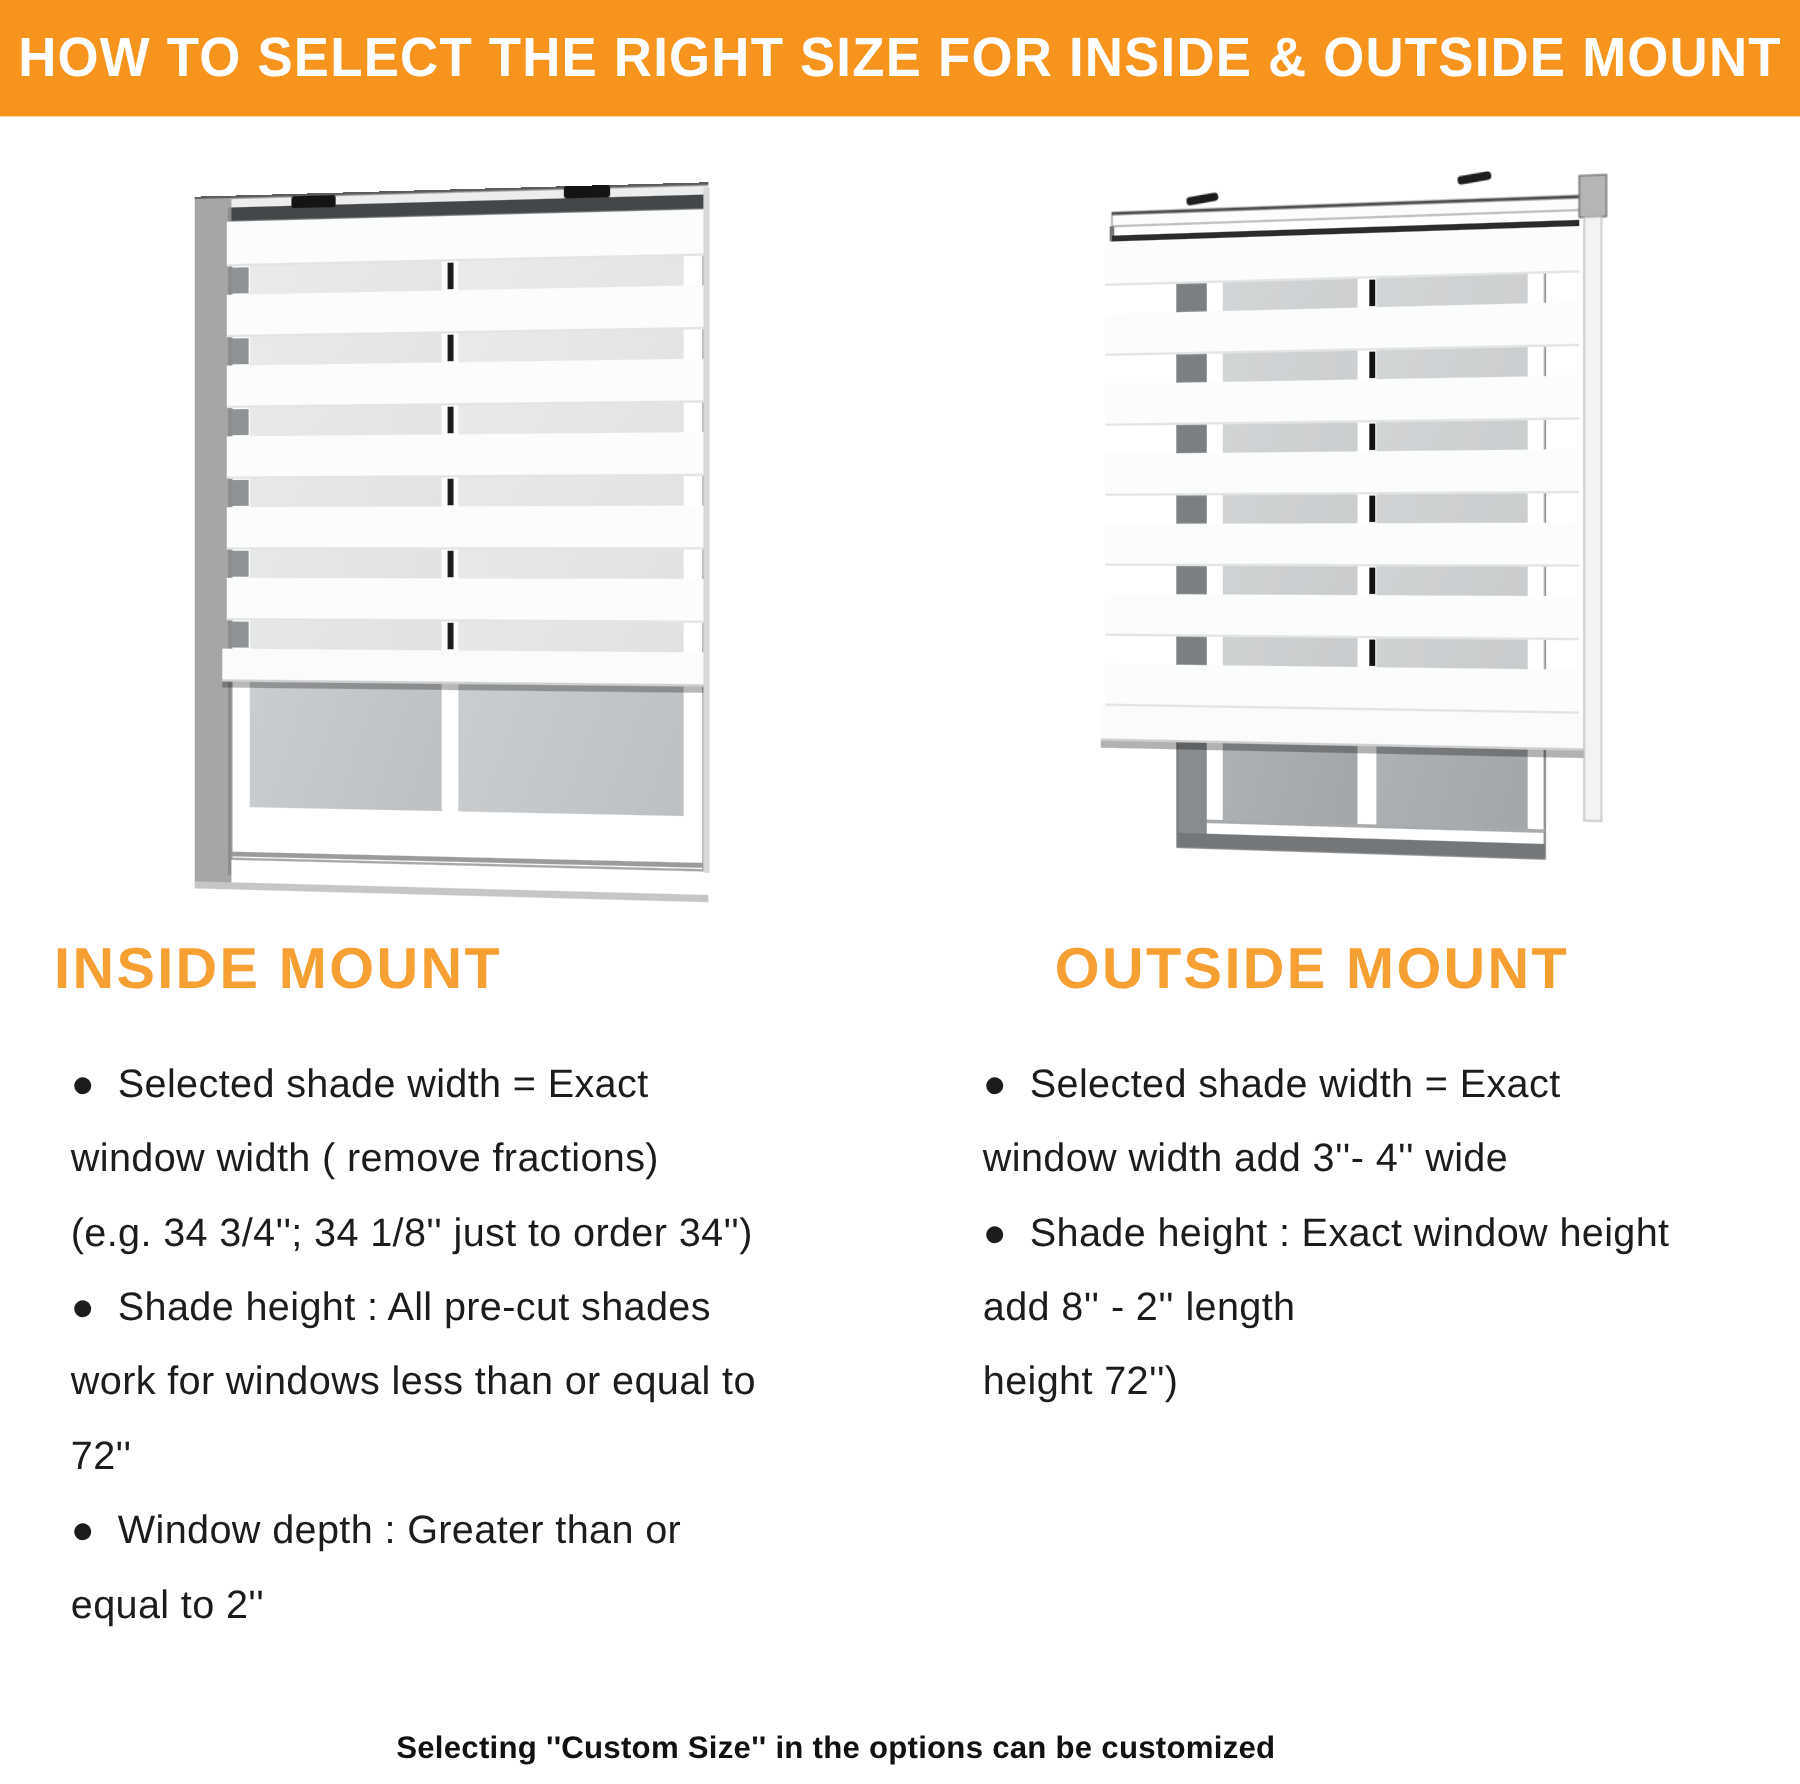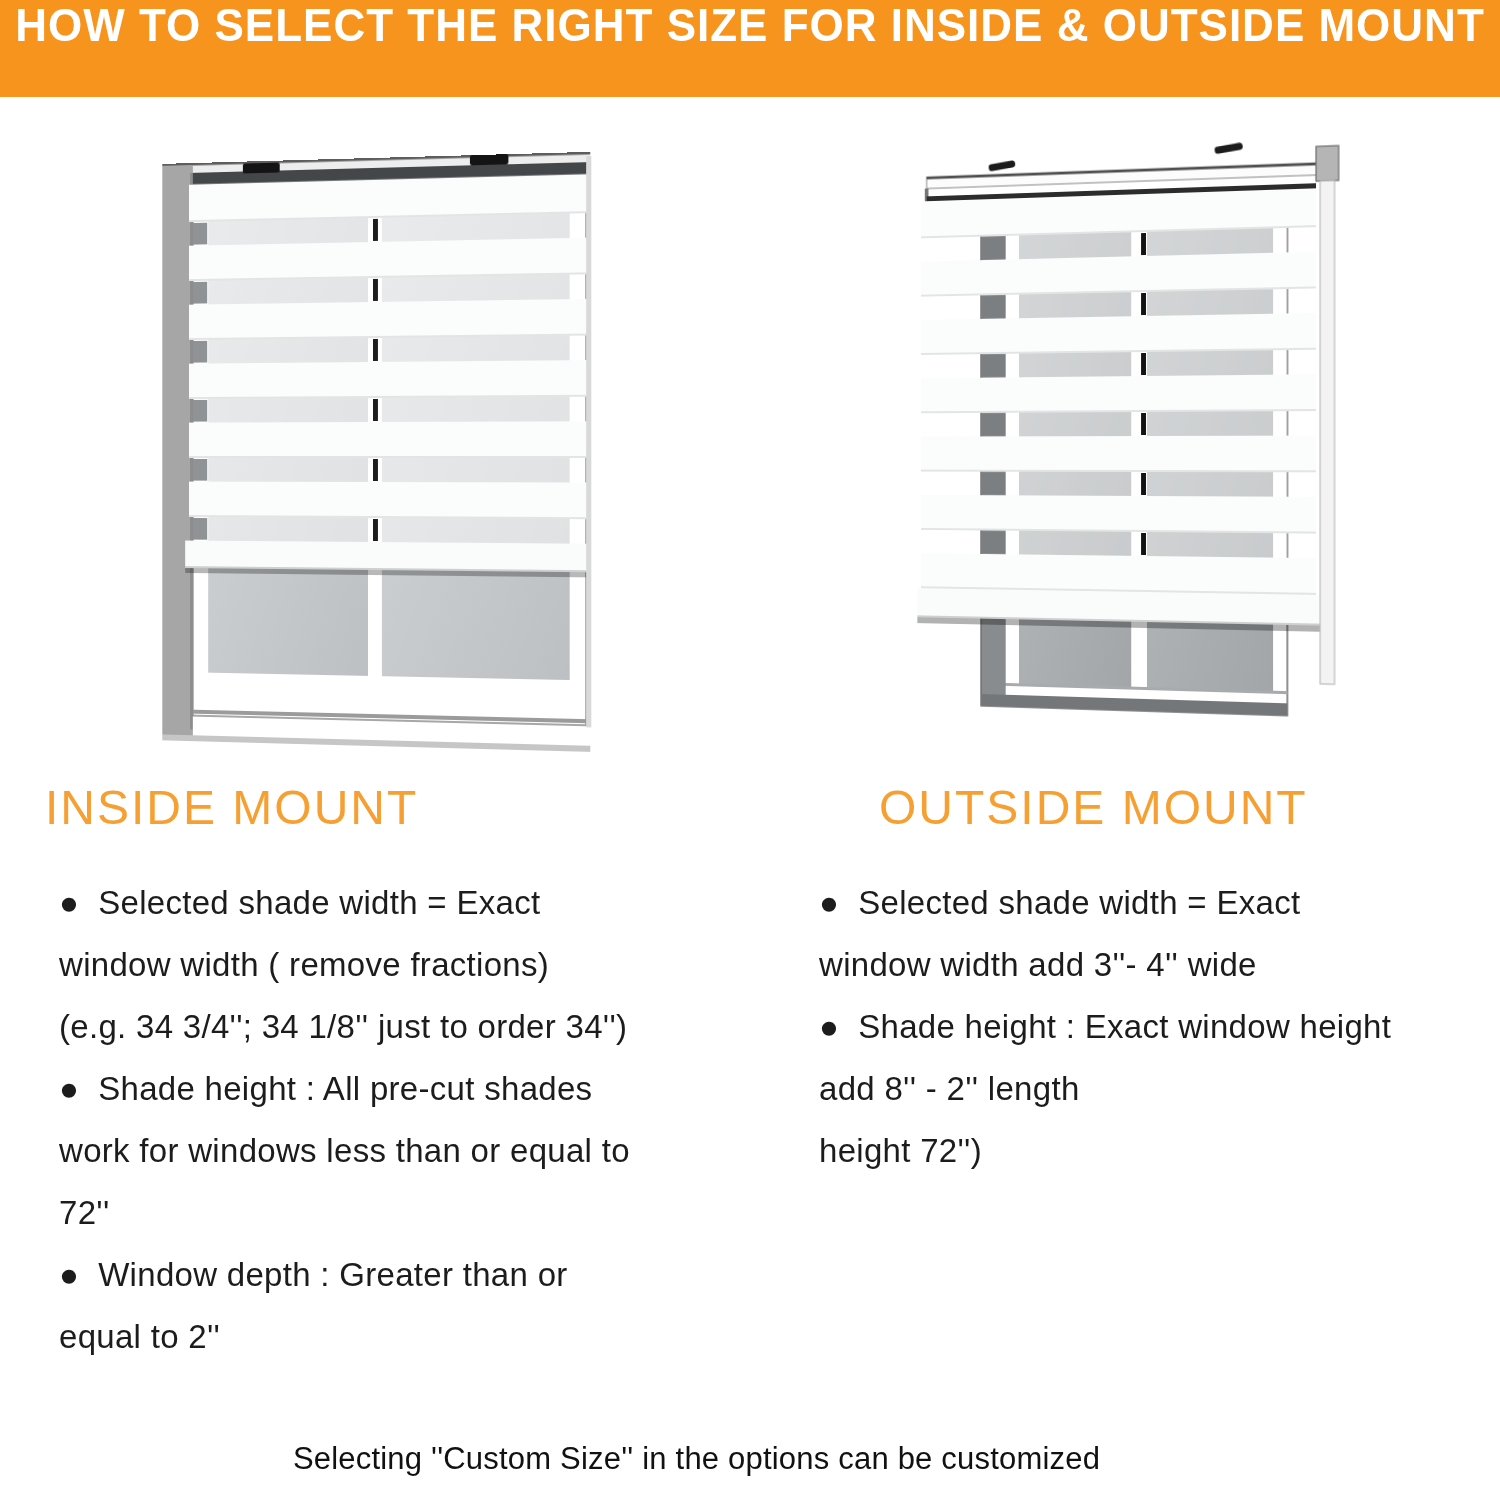--- a/index.html
+++ b/index.html
@@ -3,49 +3,49 @@
 <meta charset="utf-8">
 <style>
   html,body{margin:0;padding:0;background:#ffffff;}
   #stage{
     position:relative;width:1500px;height:1487px;background:#ffffff;overflow:hidden;
     font-family:"Liberation Sans","DejaVu Sans",sans-serif;color:#1c1c1c;
   }
   
   .banner{
     position:absolute;left:0;top:0;width:1500px;height:97px;background:#F7941D;
-    display:flex;align-items:flex-start;justify-content:center;
+    display:flex;align-items:center;justify-content:center;
   }
   .banner-title{
     color:#ffffff;font-size:44px;font-weight:bold;letter-spacing:1px;
     white-space:nowrap;transform:scaleY(1.05);
   }
   
   .fig{position:absolute;}
   .fig-left{left:152px;top:158px;width:440px;height:600px;}
   .fig-right{left:895px;top:146px;width:500px;height:622px;}
   .fig svg{width:100%;height:100%;display:block;}
   .fig-left svg{transform:perspective(1500px) rotateY(-8deg);}
   .fig-right svg{transform:perspective(1400px) rotateY(-10deg);}
   
   .mount-heading{
-    position:absolute;top:780px;font-size:48px;font-weight:normal;letter-spacing:2px;
+    position:absolute;top:780px;font-size:48px;font-weight:bold;letter-spacing:2px;
     color:#F6A033;white-space:nowrap;
   }
   .heading-inside{left:45px;}
   .heading-outside{left:850px;margin-left:29px;}
   
   .col{position:absolute;top:872px;width:700px;font-size:33px;letter-spacing:.3px;margin-left:29px;}
   .col-inside{left:30px;}
   .col-outside{left:790px;}
   .line{height:62px;line-height:62px;white-space:pre;}
   
   .footer-note{
     position:absolute;left:0;top:1441px;width:1393px;text-align:center;
-    font-size:31px;color:#111111;letter-spacing:.2px;
+    font-size:26px;color:#111111;letter-spacing:.2px;font-weight:bold;
   }
 </style>
 </head>
 <body>
 
 <div id="stage">
 
   <div class="banner">
     <div class="banner-title">HOW TO SELECT THE RIGHT SIZE FOR INSIDE &amp; OUTSIDE MOUNT</div>
   </div>

